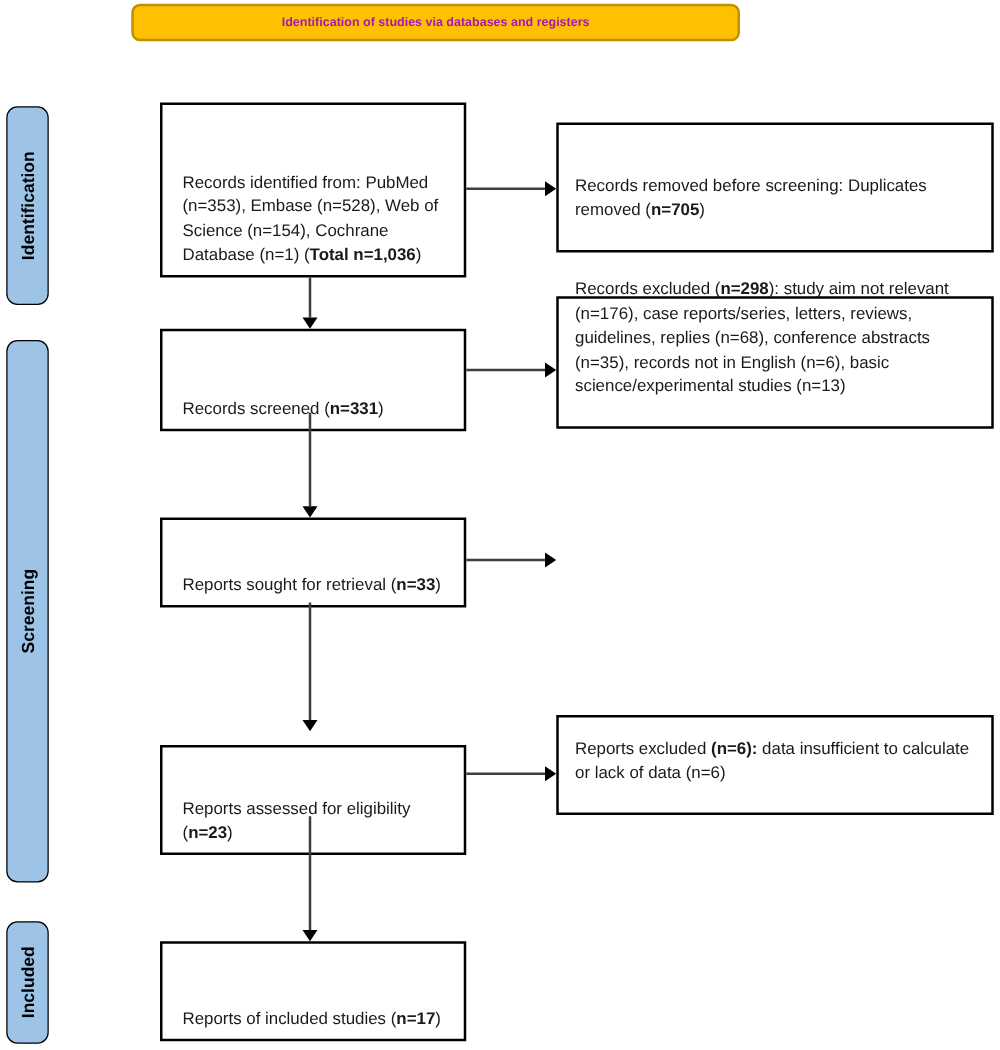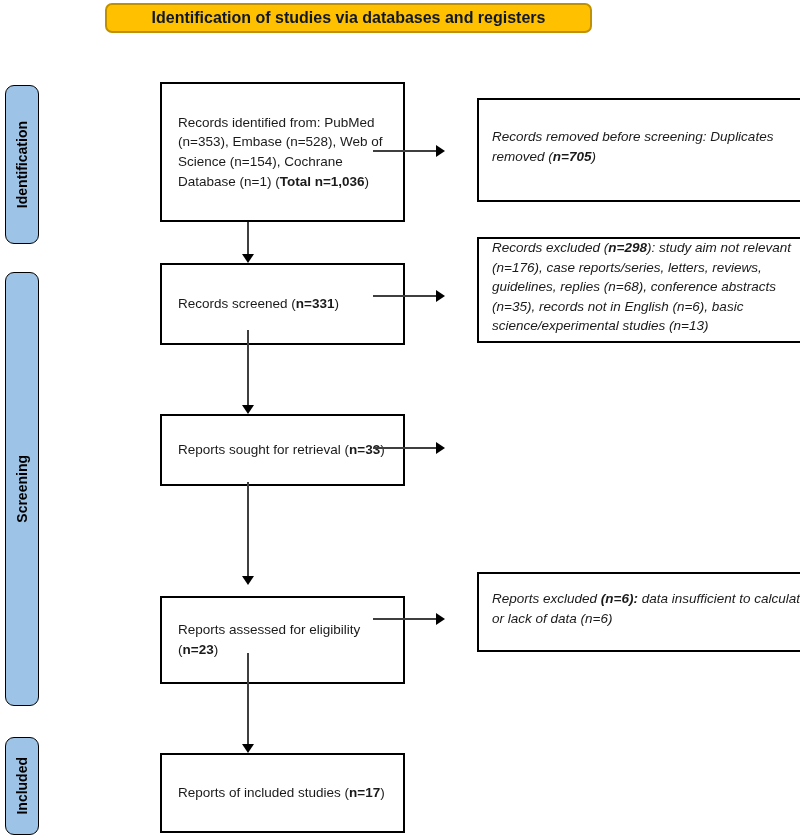--- a/index.html
+++ b/index.html
@@ -12,41 +12,41 @@
     font-family:"Liberation Sans","DejaVu Sans",sans-serif;
     position:relative;overflow:hidden;color:#1a1a1a;
   }
   .stage{position:absolute;inset:0;width:800px;height:840px;}
   .banner{
     position:absolute;left:105px;top:3px;width:487px;height:30px;
     background:var(--banner-bg);border:2px solid var(--banner-border);
     border-radius:7px;display:flex;align-items:center;justify-content:center;
     box-sizing:border-box;
   }
-  .banner p{margin:0;font-size:16px;font-weight:bold;color:#0f172a;}
+  .banner p{margin:0;font-size:10px;font-weight:bold;color:#a21caf;}
   .side-tab{
     position:absolute;left:5px;width:34px;
     background:var(--sidebar-bg);border:1.5px solid #000;border-radius:9px;
     box-sizing:border-box;display:flex;align-items:center;justify-content:center;
   }
   .side-tab p{
     margin:0;font-size:14px;font-weight:bold;color:#000;
     writing-mode:vertical-rl;transform:rotate(180deg);white-space:nowrap;
   }
   .tab-identification{top:85px;height:159px;}
   .tab-screening{top:272px;height:434px;}
   .tab-included{top:737px;height:98px;}
   .box{
     position:absolute;background:#fff;border:2px solid var(--box-border);
-    box-sizing:border-box;display:flex;align-items:center;margin-left:32px;
+    box-sizing:border-box;display:flex;align-items:flex-end;
   }
   .box p{margin:0;font-size:13.5px;line-height:1.45;color:#1a1a1a;}
   .box p span.b{font-weight:bold;}
   .main-box{left:128px;width:245px;padding:6px 10px 6px 16px;}
-  .side-box{left:445px;width:350px;padding:6px 14px 12px 13px;font-style:italic;}
+  .side-box{left:445px;width:350px;padding:6px 14px 22px 13px;}
   .m1{top:82px;height:140px;}
   .m2{top:263px;height:82px;}
   .m3{top:414px;height:72px;}
   .m4{top:596px;height:88px;}
   .m5{top:753px;height:80px;}
   .s1{top:98px;height:104px;}
   .s2{top:237px;height:106px;}
   .s3{top:409px;height:84px;}
   .s4{top:572px;height:80px;}
   .vline{position:absolute;width:2px;background:var(--arrow);}

